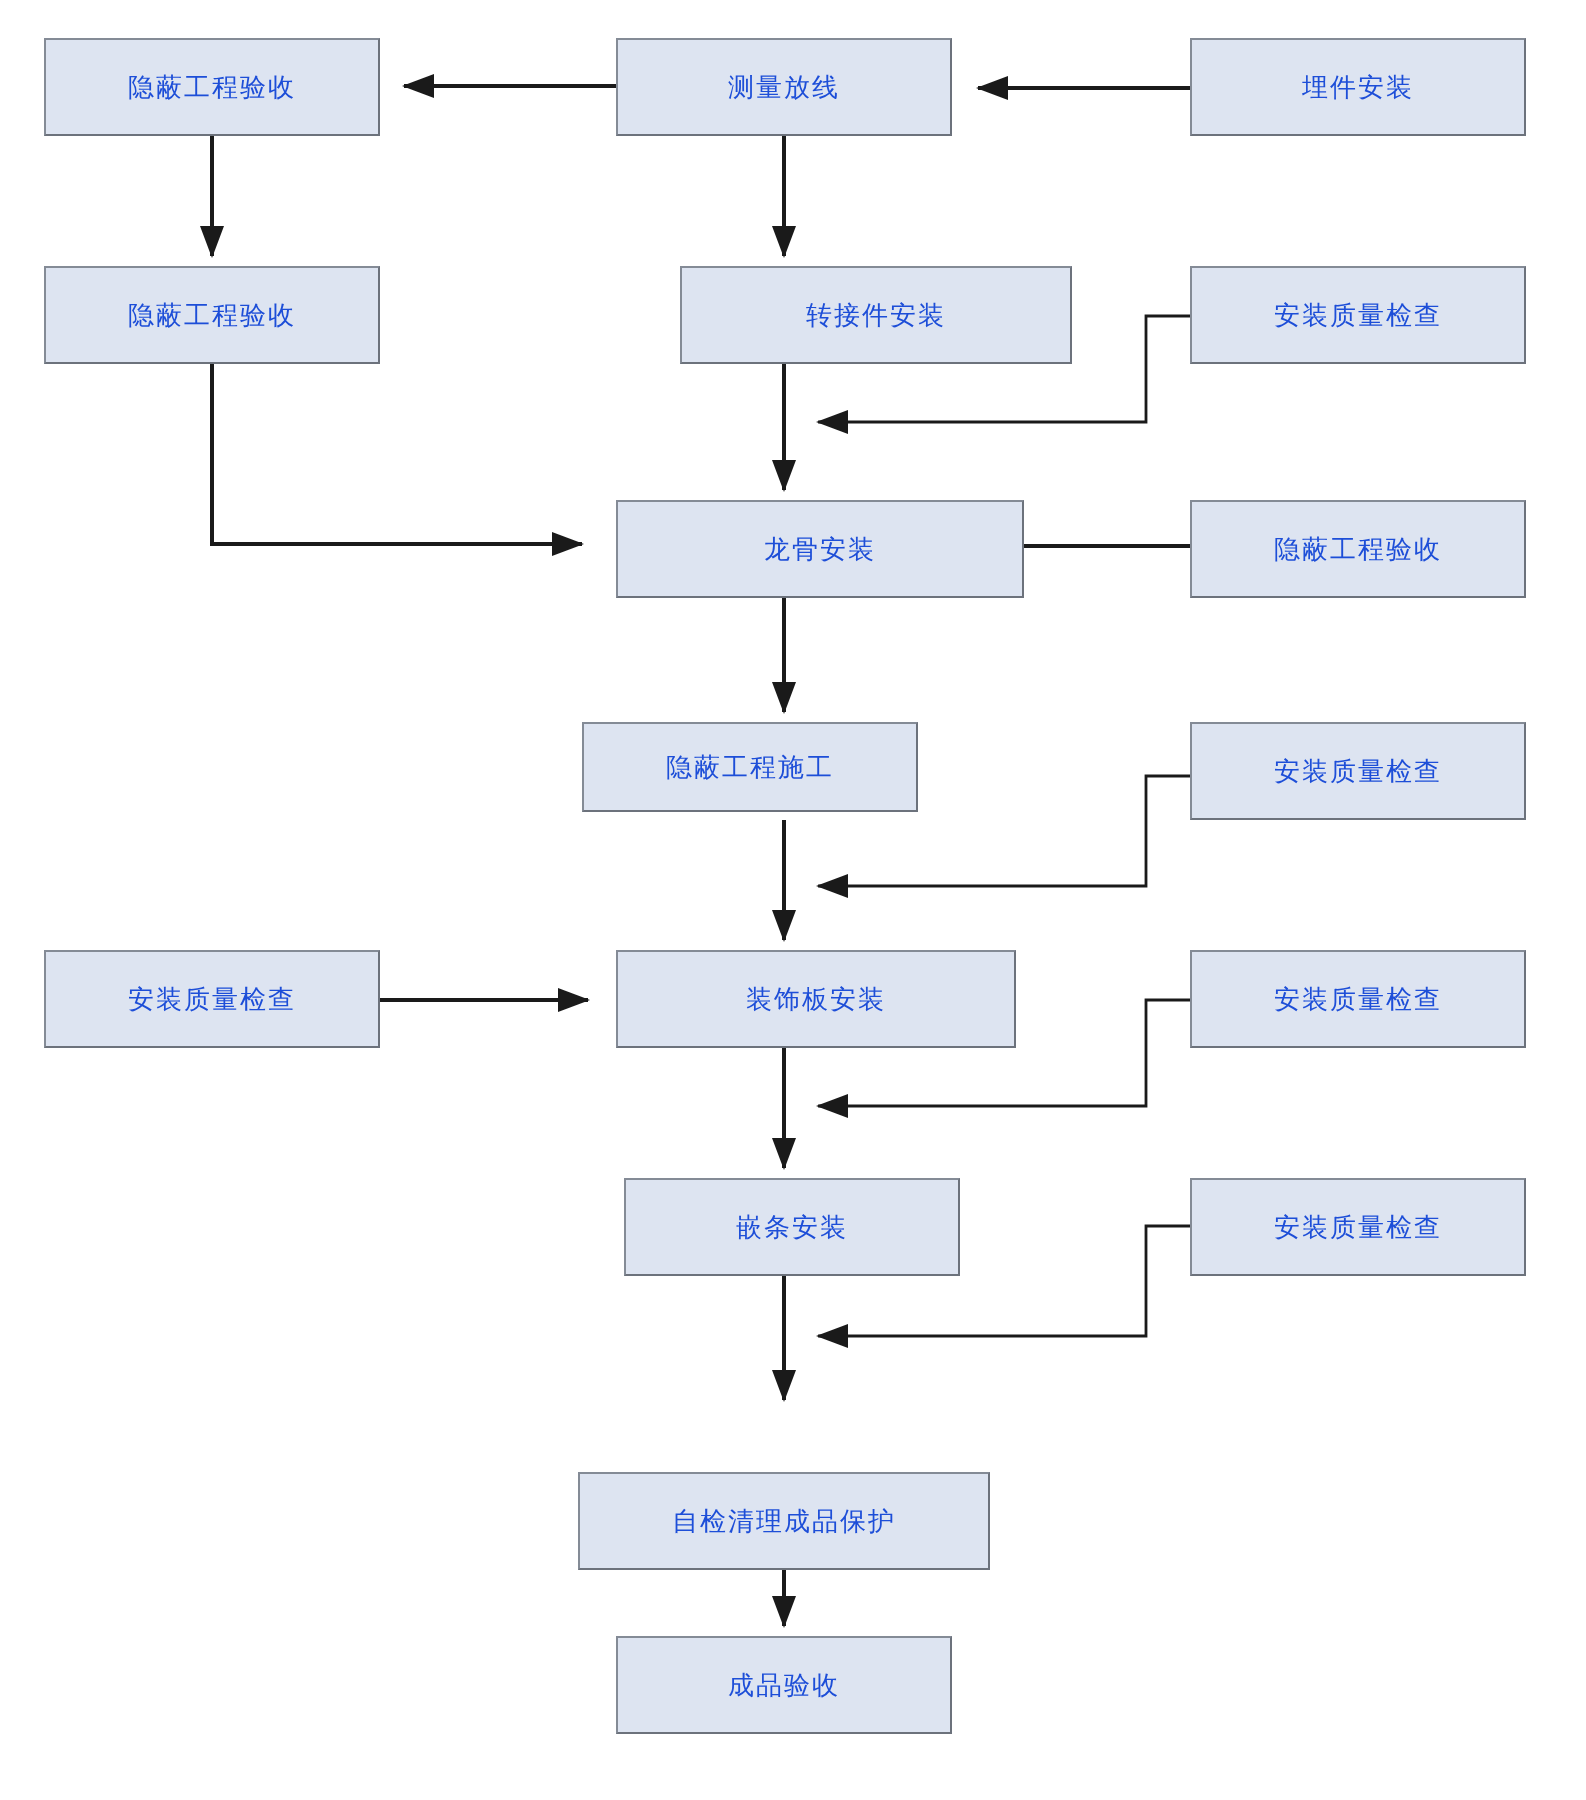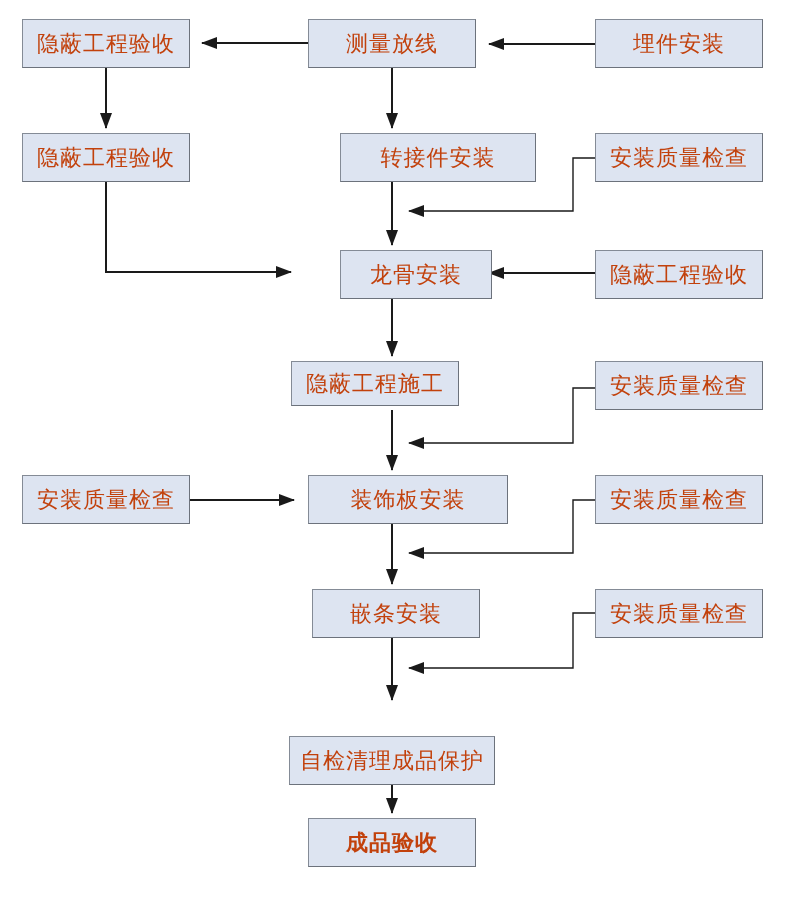--- a/index.html
+++ b/index.html
@@ -25,22 +25,22 @@
   .node {
     position: absolute;
     box-sizing: border-box;
     background: #dde4f1;
     border: 1px solid #848b96;
     border-right-color: #6c727c;
     border-bottom-color: #6c727c;
     display: flex;
     align-items: center;
     justify-content: center;
-    font-size: 22px;
-    color: #c2410c;
+    font-size: 13px;
+    color: #1d4ed8;
     letter-spacing: 1px;
     white-space: nowrap;
   }
 </style>
 </head>
 <body>
 
 <div class="canvas">
 
   <svg class="edges-layer" width="793" height="900" viewBox="0 0 793 900">
@@ -71,30 +71,30 @@
   </svg>
 
   <div class="node" style="left:22px;  top:19px;  width:168px; height:49px;">隐蔽工程验收</div>
   <div class="node" style="left:308px; top:19px;  width:168px; height:49px;">测量放线</div>
   <div class="node" style="left:595px; top:19px;  width:168px; height:49px;">埋件安装</div>
 
   <div class="node" style="left:22px;  top:133px; width:168px; height:49px;">隐蔽工程验收</div>
   <div class="node" style="left:308px; top:133px; width:196px; height:49px;margin-left:32px;">转接件安装</div>
   <div class="node" style="left:595px; top:133px; width:168px; height:49px;">安装质量检查</div>
 
-  <div class="node" style="left:308px; top:250px; width:152px; height:49px;margin-left:32px;">龙骨安装</div>
+  <div class="node" style="left:308px; top:250px; width:204px; height:49px;">龙骨安装</div>
   <div class="node" style="left:595px; top:250px; width:168px; height:49px;">隐蔽工程验收</div>
 
   <div class="node" style="left:291px; top:361px; width:168px; height:45px;">隐蔽工程施工</div>
   <div class="node" style="left:595px; top:361px; width:168px; height:49px;">安装质量检查</div>
 
   <div class="node" style="left:22px;  top:475px; width:168px; height:49px;">安装质量检查</div>
   <div class="node" style="left:308px; top:475px; width:200px; height:49px;">装饰板安装</div>
   <div class="node" style="left:595px; top:475px; width:168px; height:49px;">安装质量检查</div>
 
   <div class="node" style="left:312px; top:589px; width:168px; height:49px;">嵌条安装</div>
   <div class="node" style="left:595px; top:589px; width:168px; height:49px;">安装质量检查</div>
 
   <div class="node" style="left:289px; top:705px; width:206px; height:49px;margin-top:31px;">自检清理成品保护</div>
 
-  <div class="node" style="left:308px; top:818px; width:168px; height:49px;font-weight:bold;">成品验收</div>
+  <div class="node" style="left:308px; top:818px; width:168px; height:49px;">成品验收</div>
 
 </div>
 
 </body></html>

